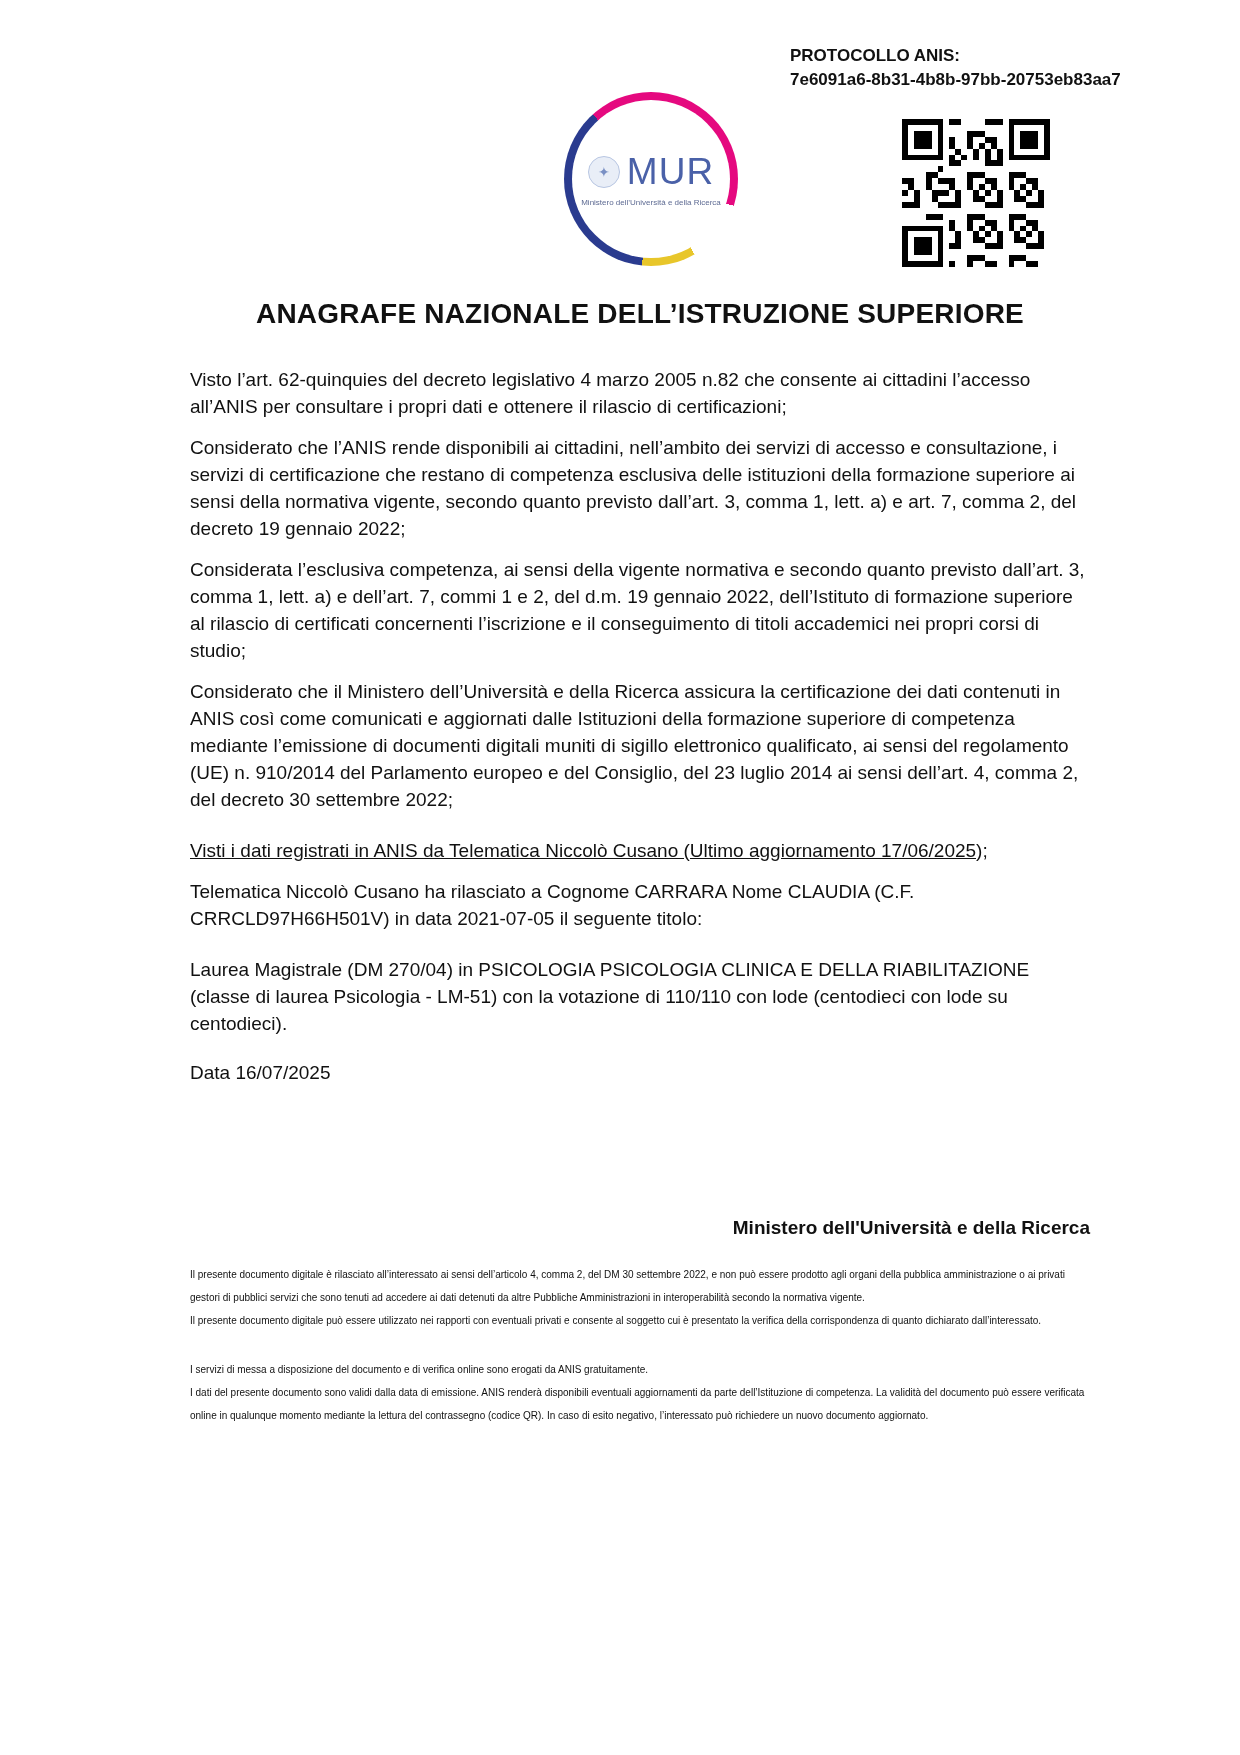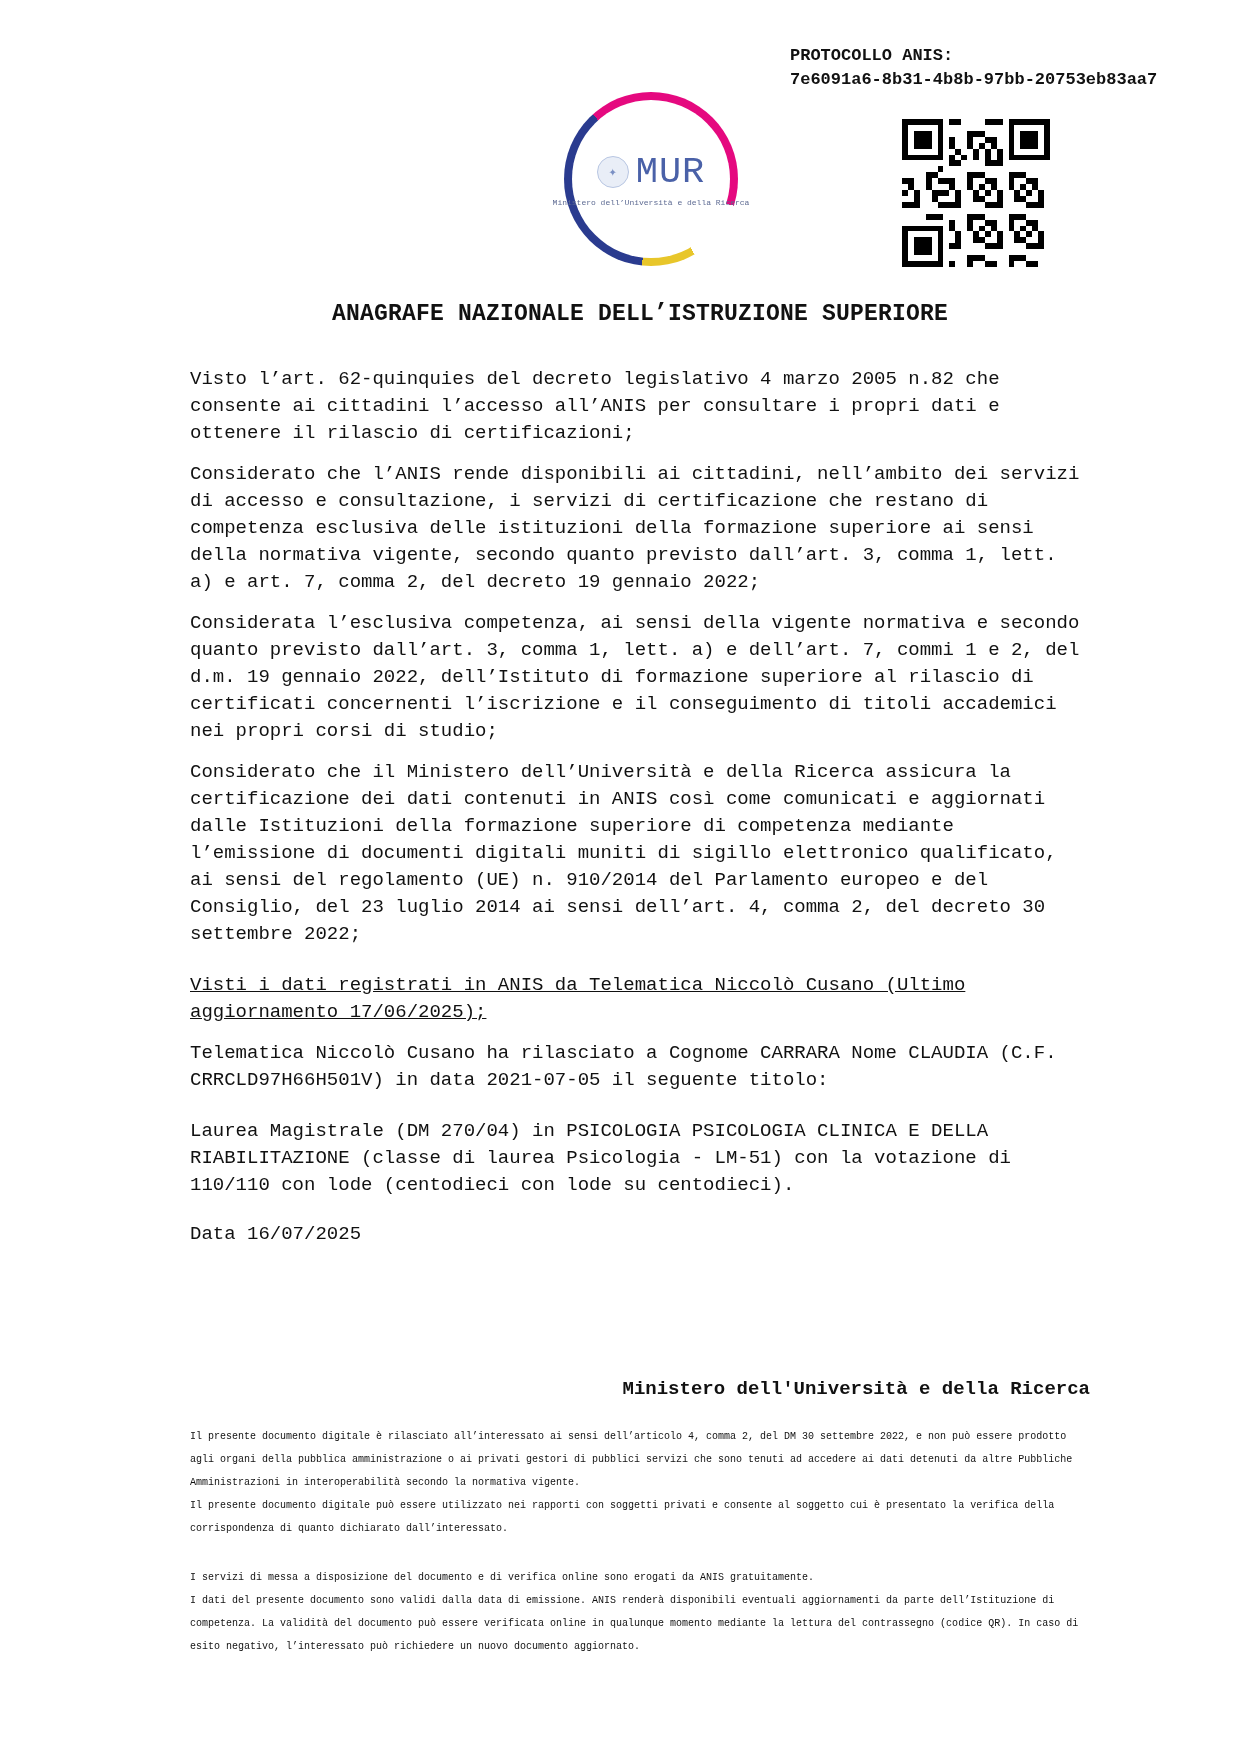--- a/index.html
+++ b/index.html
@@ -8,21 +8,20 @@
     font-family: "Liberation Sans", "DejaVu Sans", sans-serif;
     color: #1a1a1a;
   }
   .page {
     position: relative;
     width: 1076px;
     height: 1755px;
     background: #ffffff;
     margin: 0 auto;
     overflow: hidden;
-    font-family: Liberation Mono, monospace;
   }
 
   
   .protocol {
     position: absolute;
     top: 44px;
     left: 708px;
     font-size: 17px;
     font-weight: bold;
     line-height: 24px;
@@ -104,21 +103,21 @@
     position: absolute;
     top: 300px;
     left: 108px;
     width: 900px;
     font-size: 19px;
     line-height: 27px;
     color: #111;
   }
   .doc-title {
     text-align: center;
-    font-size: 23px;
+    font-size: 28px;
     font-weight: bold;
     line-height: 28px;
     margin-bottom: 38px;
     letter-spacing: 0.2px;
   }
   .bold { font-weight: bold; }
   .ministry-heading { margin-bottom: 34px; }
   .content p.para { margin-bottom: 14px; }
   .underline-line {
     text-decoration: underline;
@@ -811,21 +810,21 @@
     <p class="para">Telematica Niccolò Cusano ha rilasciato a Cognome CARRARA Nome CLAUDIA (C.F. CRRCLD97H66H501V) in data 2021-07-05 il seguente titolo:</p>
     <p class="para" style="margin-top:24px;">Laurea Magistrale (DM 270/04) in PSICOLOGIA PSICOLOGIA CLINICA E DELLA RIABILITAZIONE (classe di laurea Psicologia - LM-51) con la votazione di 110/110 con lode (centodieci con lode su centodieci).</p>
 
     <p class="para date-line">Data 16/07/2025</p>
 
     <div class="signature">Ministero dell'Università e della Ricerca</div>
 
     <div class="footer">
       <div class="block">
         <p>Il presente documento digitale è rilasciato all’interessato ai sensi dell’articolo 4, comma 2, del DM 30 settembre 2022, e non può essere prodotto agli organi della pubblica amministrazione o ai privati gestori di pubblici servizi che sono tenuti ad accedere ai dati detenuti da altre Pubbliche Amministrazioni in interoperabilità secondo la normativa vigente.</p>
-        <p>Il presente documento digitale può essere utilizzato nei rapporti con soggetti privati e consente al soggetto cui è presentato la verifica della corrispondenza di quanto dichiarato dall’interessato.</p>
+        <p>Il presente documento digitale può essere utilizzato nei rapporti con eventuali privati e consente al soggetto cui è presentato la verifica della corrispondenza di quanto dichiarato dall’interessato.</p>
       </div>
       <div class="block">
         <p>I servizi di messa a disposizione del documento e di verifica online sono erogati da ANIS gratuitamente.</p>
         <p>I dati del presente documento sono validi dalla data di emissione. ANIS renderà disponibili eventuali aggiornamenti da parte dell’Istituzione di competenza. La validità del documento può essere verificata online in qualunque momento mediante la lettura del contrassegno (codice QR). In caso di esito negativo, l’interessato può richiedere un nuovo documento aggiornato.</p>
       </div>
     </div>
   </div>
 
 </div>
 

